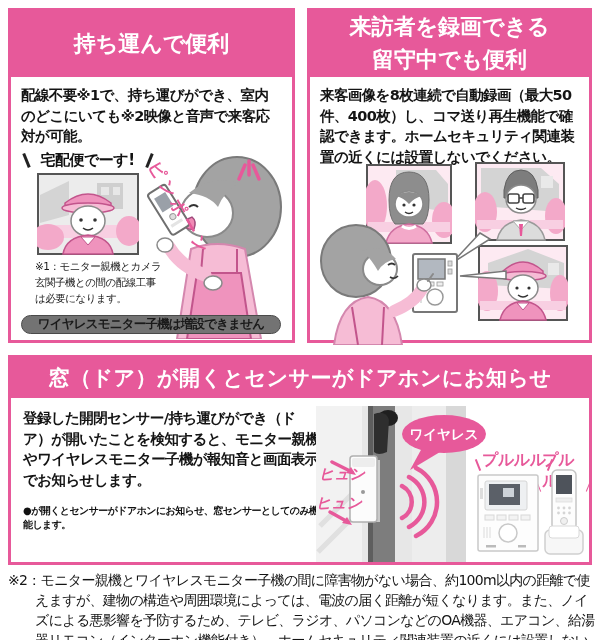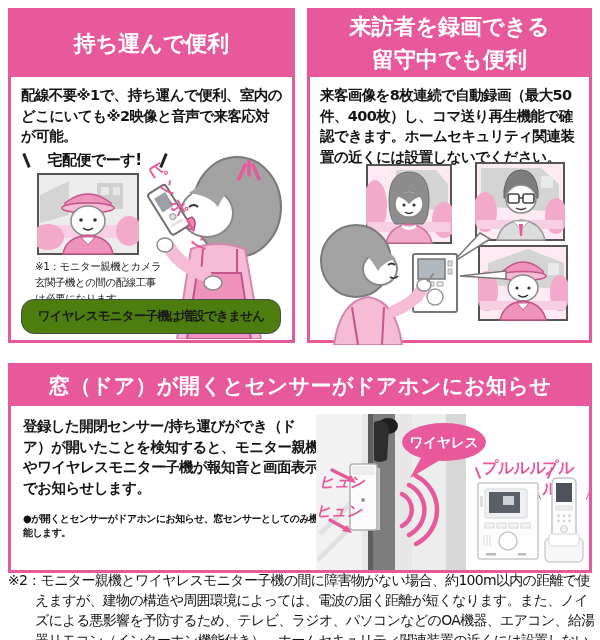--- a/index.html
+++ b/index.html
@@ -12,55 +12,55 @@
   }
   *{margin:0;padding:0;box-sizing:border-box;}
   html,body{width:600px;height:640px;}
   body{
     position:relative;background:#fff;overflow:hidden;
     font-family:"DejaVu Sans","Liberation Sans",sans-serif;color:var(--ink);
   }
   .panel{position:absolute;border:3px solid var(--mag);background:#fff;}
   #panel-portable{left:8px;top:8px;width:287px;height:335px;}
   #panel-record{left:307px;top:8px;width:285px;height:335px;}
-  #panel-sensor{left:8px;top:355px;width:584px;height:210px;margin-top:8px;}
+  #panel-sensor{left:8px;top:355px;width:584px;height:210px;}
   .band{
     background:var(--mag);color:#fff;font-weight:bold;text-align:center;
     display:flex;flex-direction:column;justify-content:center;gap:6px;
   }
   .band.two-line{height:66px;font-size:22px;line-height:1.22;letter-spacing:0;}
   .band.one-line{height:40px;font-size:21px;letter-spacing:0.5px;}
   .body-text{
     font-size:14.5px;font-weight:600;line-height:1.42;letter-spacing:-0.6px;
     padding:8px 10px 0 10px;color:#141414;
   }
   
   .callout{
-    position:absolute;left:14px;top:140px;display:flex;align-items:center;gap:20px;
+    position:absolute;left:14px;top:140px;display:flex;align-items:center;gap:13px;
     font-size:15px;font-weight:bold;color:#111;letter-spacing:-0.5px;z-index:2;
   }
   .slash{width:2.5px;height:15px;background:#222;display:inline-block;}
   .slash.l{transform:rotate(-22deg);}
   .slash.r{transform:rotate(22deg);}
   .slash.pink{background:var(--mag);height:12px;width:2px;}
   #monitor-image{position:absolute;left:26px;top:162px;z-index:1;}
   .footnote1{
     position:absolute;left:24px;top:248px;width:130px;
     font-size:10.5px;font-weight:400;line-height:1.5;letter-spacing:-0.5px;z-index:2;
   }
   #woman-handset{position:absolute;left:122px;top:138px;z-index:1;}
   .sfx-doorbell{
     position:absolute;left:152px;top:146px;z-index:2;
     color:var(--mag);font-weight:bold;font-size:17px;letter-spacing:4px;
     transform:rotate(60deg);transform-origin:0 0;white-space:nowrap;
   }
   #burst{position:absolute;left:224px;top:148px;z-index:2;}
   .pill-note{
-    position:absolute;left:10px;bottom:6px;width:260px;height:35px;z-index:3;
-    border:1.5px solid #4a4a4a;border-radius:13px;background:#4d7c0f;
+    position:absolute;left:10px;bottom:6px;width:260px;height:19px;z-index:3;
+    border:1.5px solid #4a4a4a;border-radius:13px;background:#737373;
     display:flex;align-items:center;justify-content:center;
     font-size:12.5px;font-weight:bold;letter-spacing:-0.8px;white-space:nowrap;
   }
   
   #frame-woman{position:absolute;left:56px;top:153px;}
   #frame-man{position:absolute;left:165px;top:151px;}
   #frame-courier{position:absolute;left:168px;top:234px;}
   #wedges{position:absolute;left:136px;top:218px;}
   #doorphone-monitor{position:absolute;left:102px;top:242px;}
   #woman-pointing{position:absolute;left:2px;top:210px;}
@@ -85,21 +85,21 @@
     color:#141414;padding-left:27px;text-indent:-27px;
   }
 </style>
 </head>
 <body>
 
 <section class="panel" id="panel-portable">
   <header class="band two-line">
     <span>持ち運んで便利</span>
   </header>
-  <p class="body-text">配線不要※1で、持ち運んで便利、室内のどこにいても※2映像と音声で来客応対が可能。</p>
+  <p class="body-text">配線不要※1で、持ち運びができ、室内のどこにいても※2映像と音声で来客応対が可能。</p>
 
   <div class="callout">
     <i class="slash l"></i>
     <span>宅配便でーす!</span>
     <i class="slash r"></i>
   </div>
 
   <svg id="monitor-image" width="102" height="82" viewBox="0 0 102 82">
     <rect x="1" y="1" width="100" height="80" fill="#ececec" stroke="#555" stroke-width="2"></rect>
     <polygon points="3,22 32,8 32,42 3,50" fill="#d4d4d4"></polygon>

